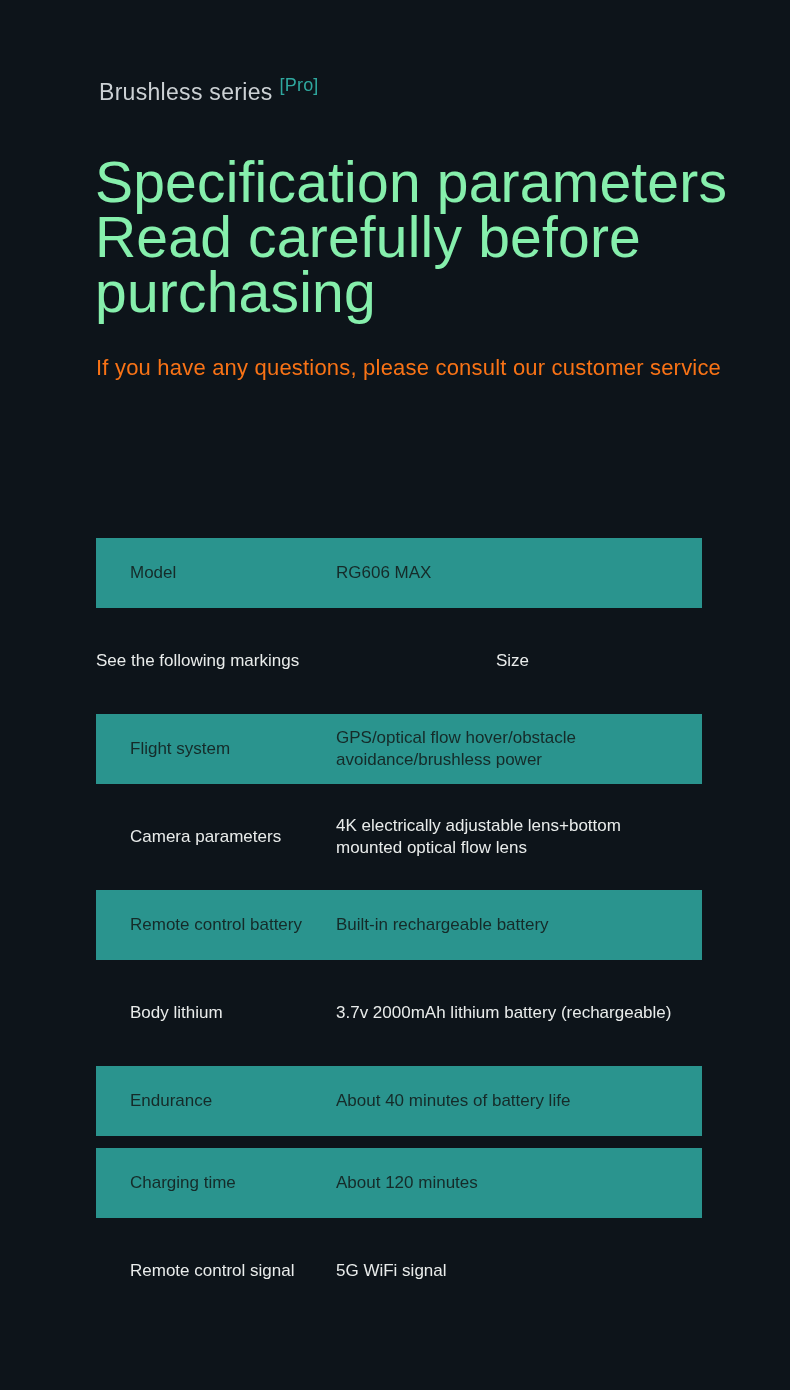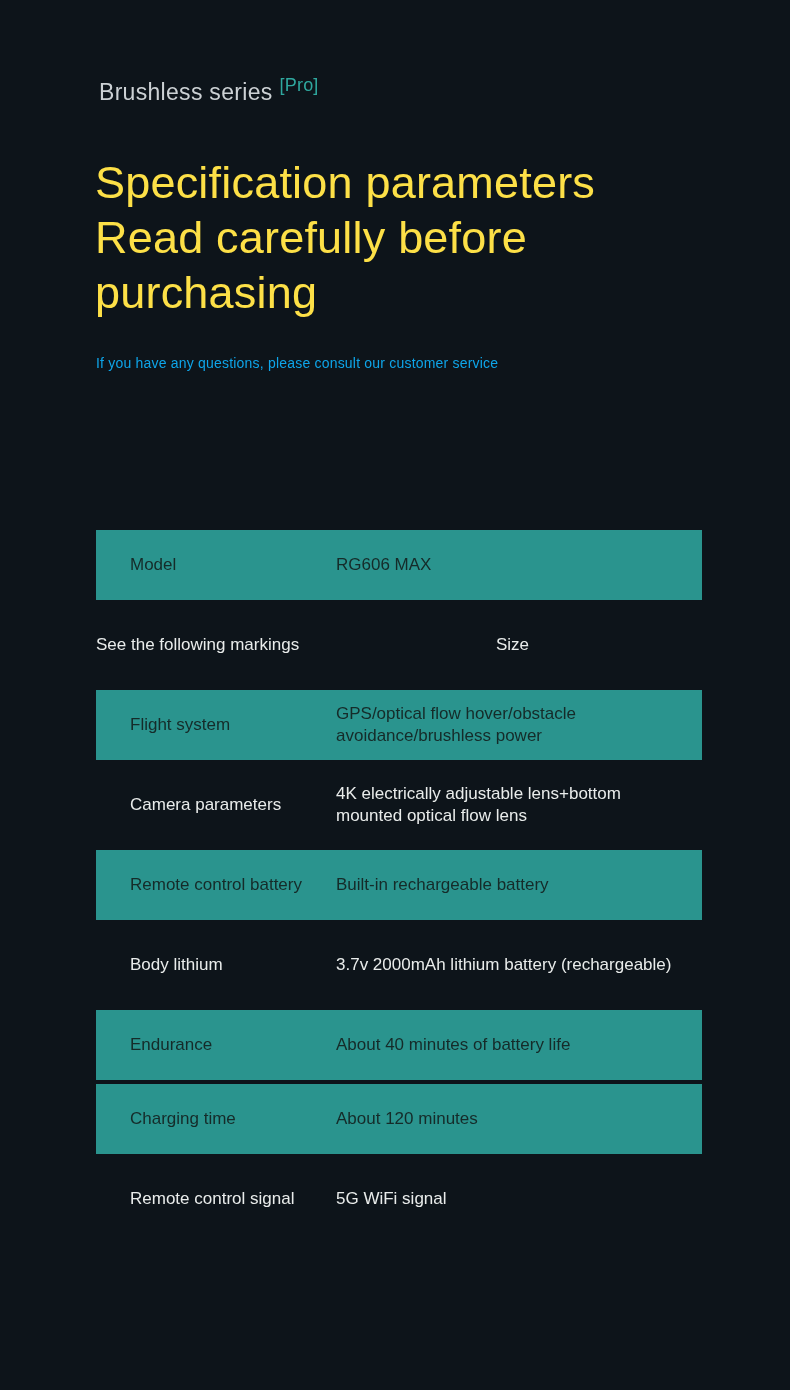--- a/index.html
+++ b/index.html
@@ -23,51 +23,51 @@
     color: #2fa89f;
     position: relative;
     top: -9px;
     margin-left: 7px;
     letter-spacing: 0.2px;
   }
   .title {
     position: absolute;
     left: 95px;
     top: 155px;
-    font-size: 45px;
+    font-size: 57px;
     line-height: 55px;
     font-weight: 400;
-    color: #fde047;
+    color: #86efac;
     letter-spacing: 0.2px;
   }
   .subtitle {
     position: absolute;
     left: 96px;
     top: 355px;
-    font-size: 14px;
-    color: #0ea5e9;
+    font-size: 22px;
+    color: #f97316;
     letter-spacing: 0.2px;
   }
   .spec-table {
     position: absolute;
     left: 96px;
     top: 526px;
     width: 606px;
   }
   .row {
     height: 82px;
     display: flex;
     align-items: center;
     font-size: 17px;
     line-height: 22px;
     color: #e9eceb;
   }
   .row.teal {
     height: 70px;
-    margin: 4px 0;
+    margin: 12px 0;
     background: #2a948e;
     color: #152b29;
   }
   .cell.label {
     width: 240px;
     padding-left: 34px;
     flex: 0 0 auto;
   }
   .cell.value {
     flex: 1;

